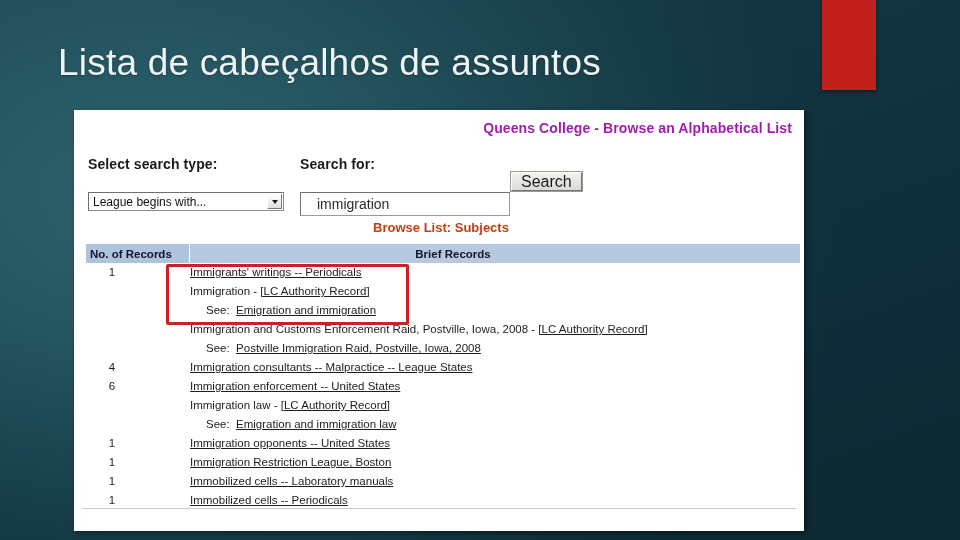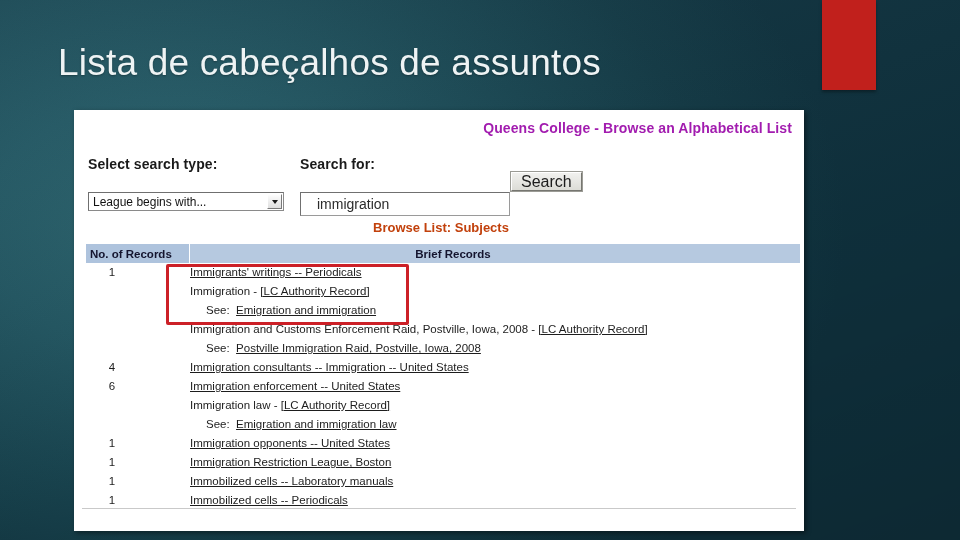--- a/index.html
+++ b/index.html
@@ -197,21 +197,21 @@
           <div class="trow">
             <div class="td-count"></div>
             <div class="td-brief"><span class="plain">Immigration and Customs Enforcement Raid, Postville, Iowa, 2008 - </span><span class="lnk">[LC Authority Record]</span></div>
           </div>
           <div class="trow see-row">
             <div class="td-count"></div>
             <div class="td-brief"><span class="see-label">See:&nbsp; </span><span class="lnk">Postville Immigration Raid, Postville, Iowa, 2008</span></div>
           </div>
           <div class="trow">
             <div class="td-count">4</div>
-            <div class="td-brief"><span class="lnk">Immigration consultants -- Immigration -- United States</span></div>
+            <div class="td-brief"><span class="lnk">Immigration consultants -- Malpractice -- League States</span></div>
           </div>
           <div class="trow">
             <div class="td-count">6</div>
             <div class="td-brief"><span class="lnk">Immigration enforcement -- United States</span></div>
           </div>
           <div class="trow">
             <div class="td-count"></div>
             <div class="td-brief"><span class="plain">Immigration law - </span><span class="lnk">[LC Authority Record]</span></div>
           </div>
           <div class="trow see-row">

